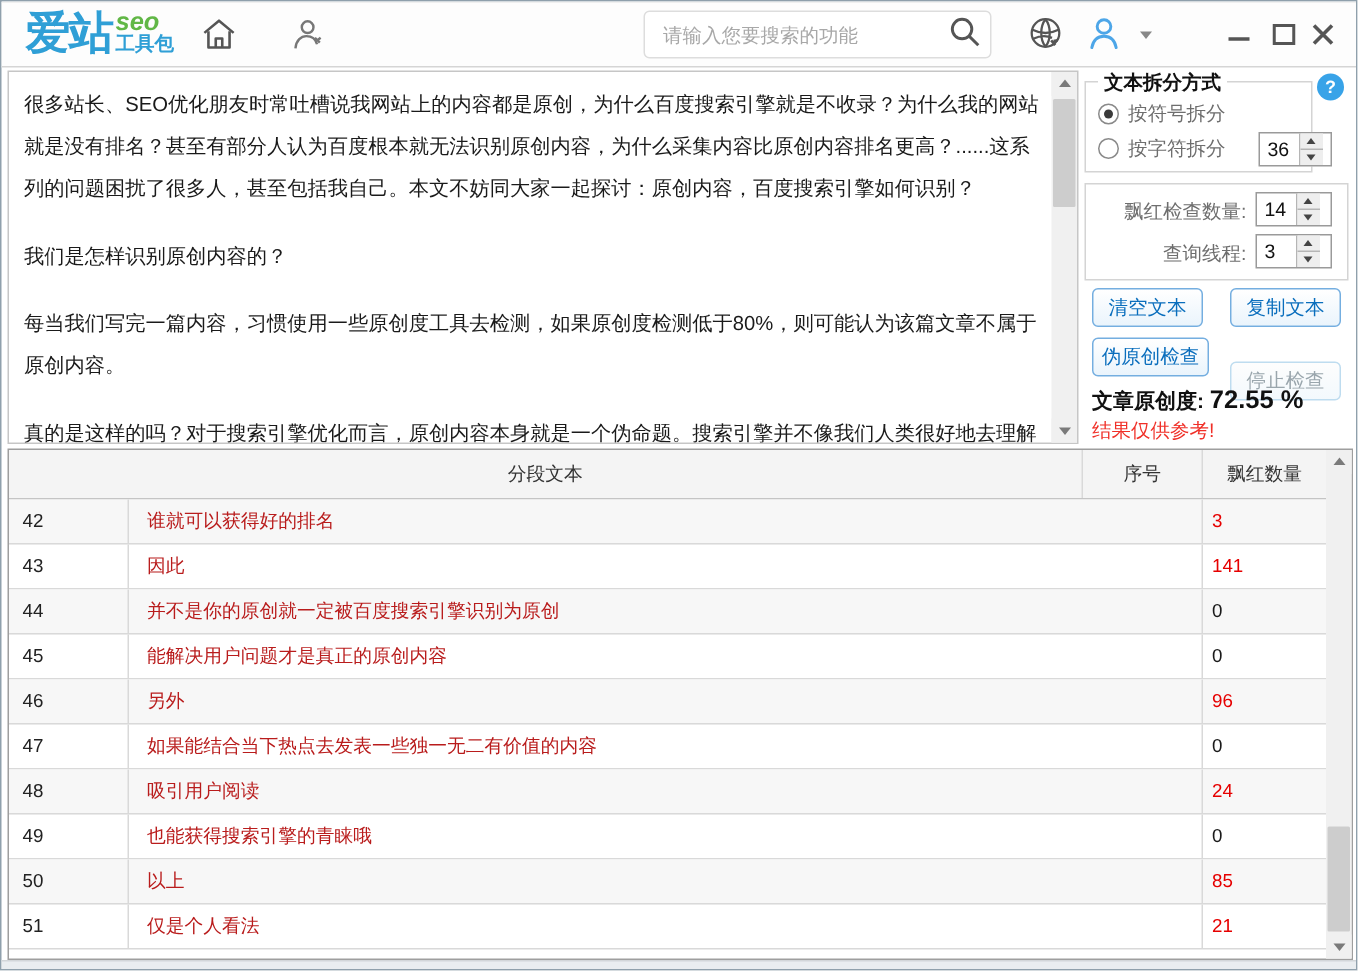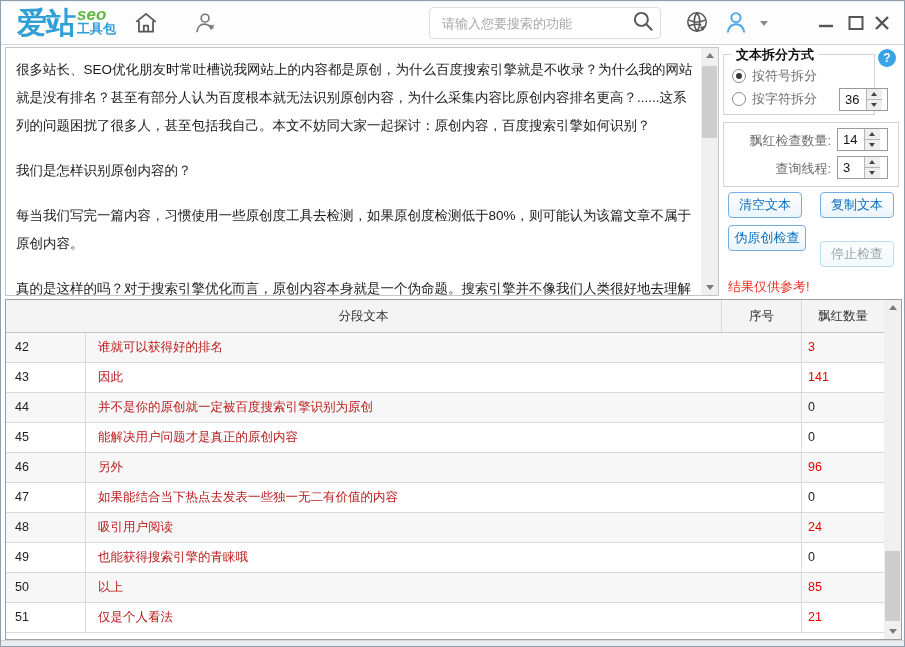--- a/index.html
+++ b/index.html
@@ -227,20 +227,24 @@
       <span class="spin-btn up"></span>
       <span class="spin-btn down"></span>
     </span>
   </div>
 
   <div class="btn" style="left:727px; top:191px;">清空文本</div>
   <div class="btn" style="left:819px; top:191px;">复制文本</div>
   <div class="btn wide" style="left:727px; top:224px;">伪原创检查</div>
   <div class="btn disabled" style="left:819px; top:240px;">停止检查</div>
 
+  <div class="origin-line">
+    <span>文章原创度:</span>
+    <span class="pct">72.55 %</span>
+  </div>
   <div class="disclaimer">结果仅供参考!</div>
 
   <div class="tbl">
     <div class="tbl-inner">
       <div class="tbl-header">
         <div class="th c2">分段文本</div>
         <div class="th c1">序号</div>
         <div class="th c3">飘红数量</div>
       </div>
       <div>

